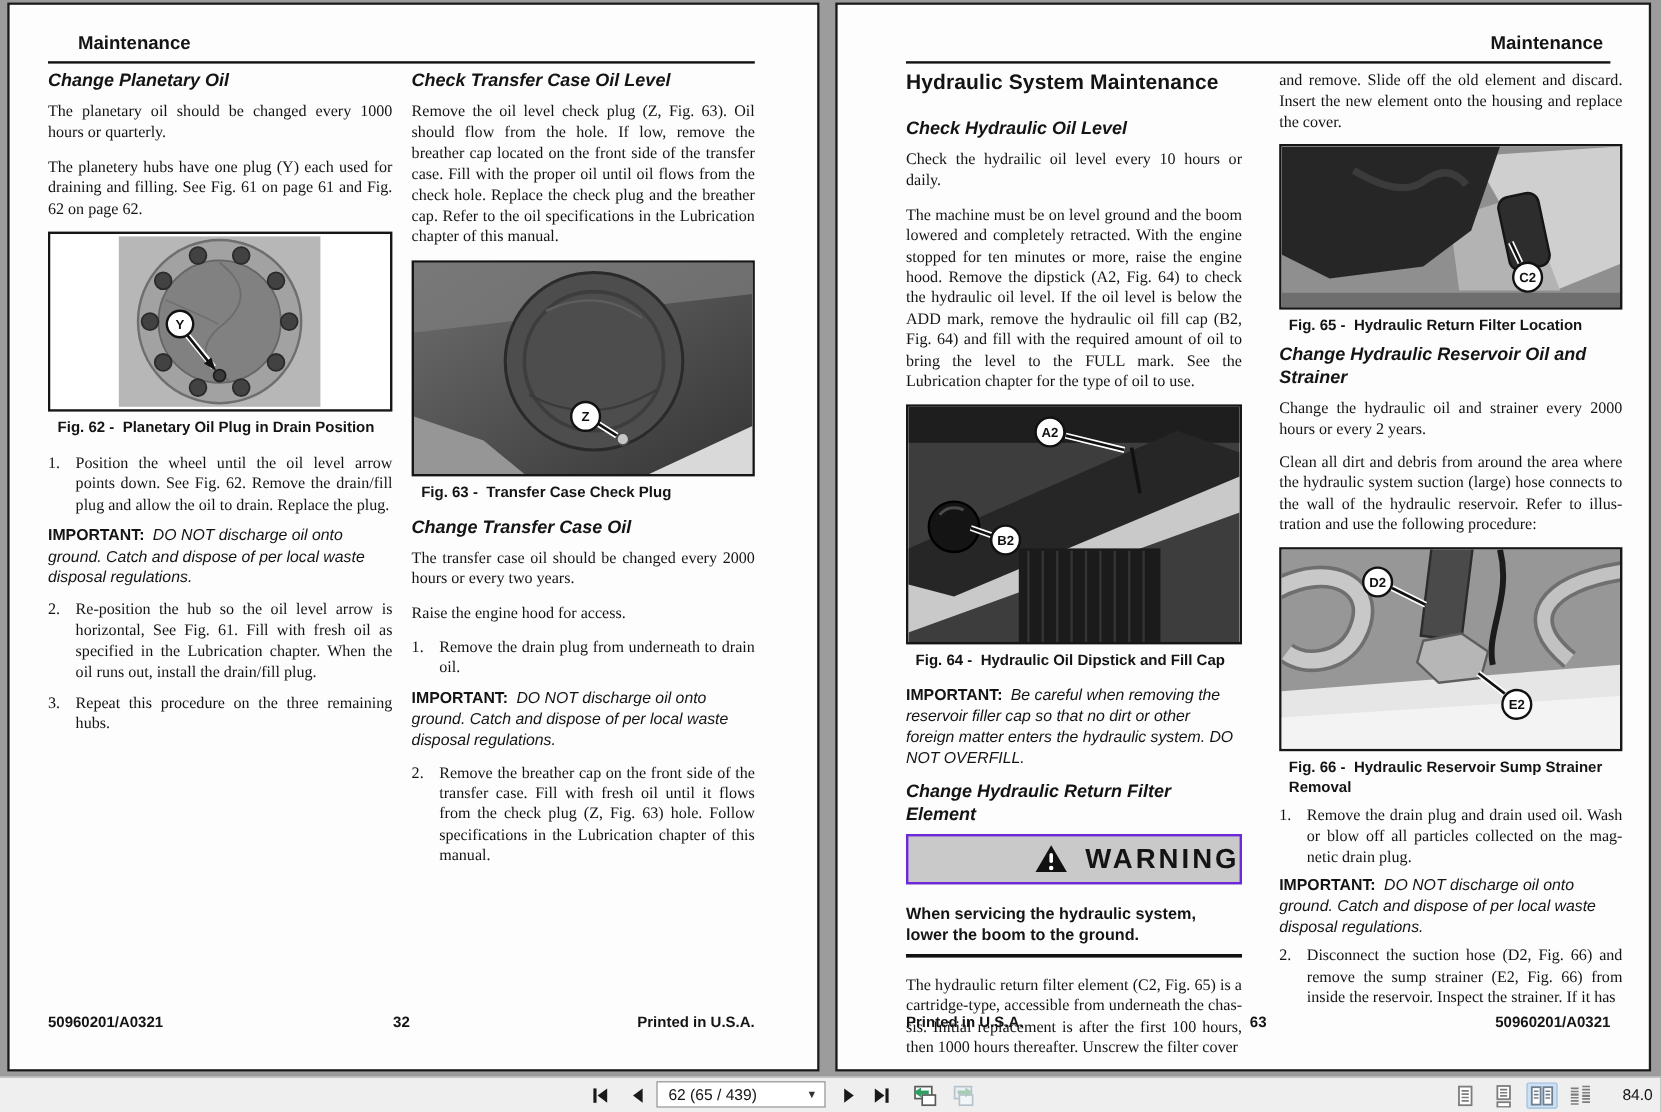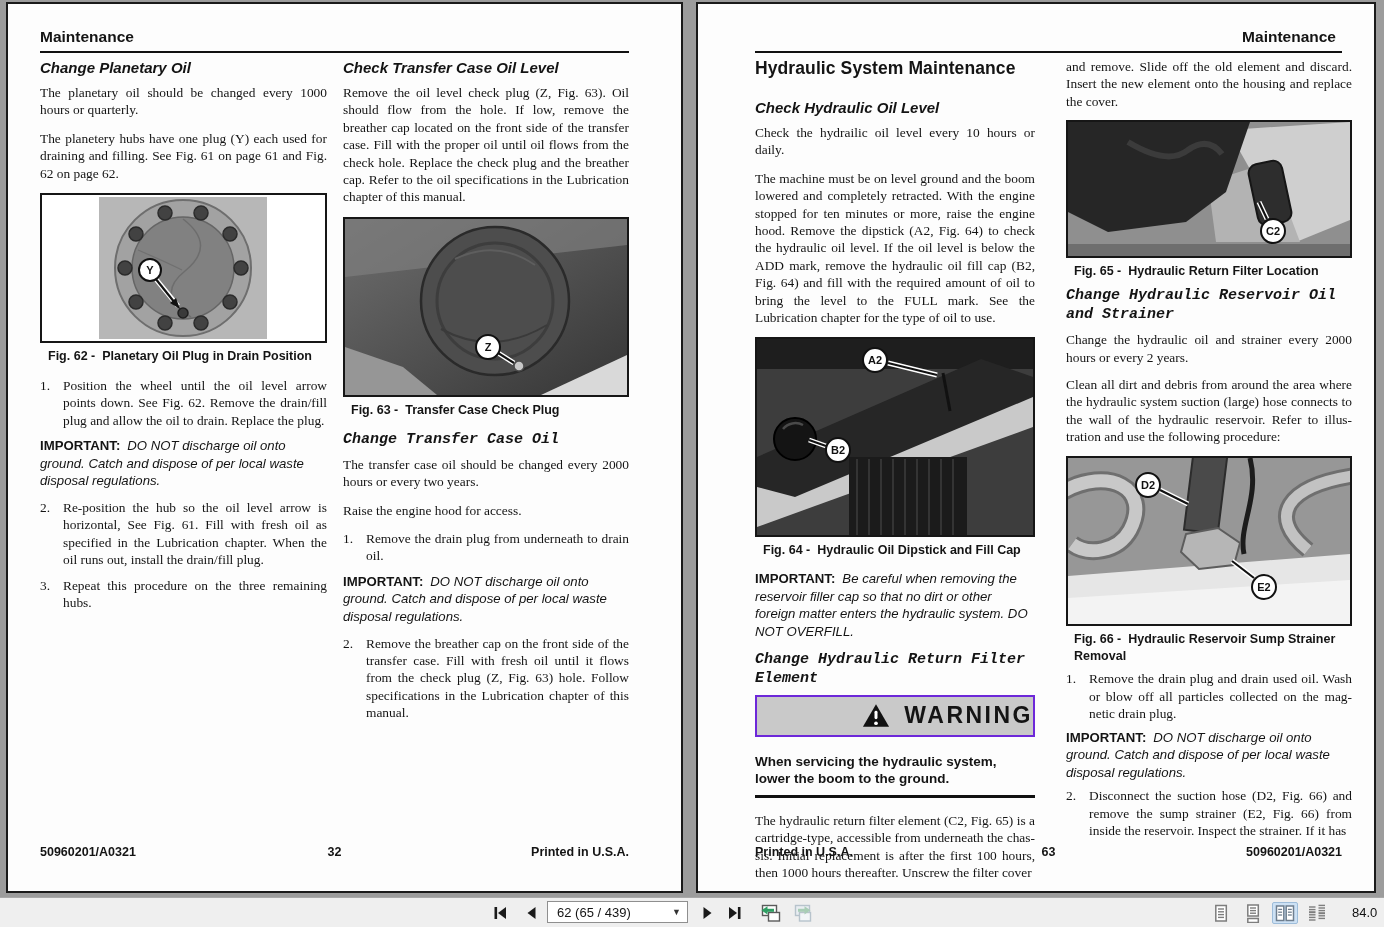--- a/index.html
+++ b/index.html
@@ -2,33 +2,33 @@
 <html><head>
 <meta charset="utf-8">
 <style>
   html,body{margin:0;padding:0;background:#9c9c9c;}
   #viewer{position:relative;width:1384px;height:927px;background:#9c9c9c;overflow:hidden;
           font-family:"Liberation Sans",sans-serif;color:#141414;}
   
   .page{position:absolute;top:2px;height:891px;background:#fdfdfd;border:2px solid #1a1a1a;box-sizing:border-box;}
   #page-left{left:6px;width:677px;}
   #page-right{left:696px;width:680px;}
-  .page-header{position:absolute;top:24px;font:700 15.5px "Liberation Sans",sans-serif;}
+  .page-header{position:absolute;top:24px;font:700 15.5px "Liberation Sans",sans-serif;margin-left:25px;}
   .ph-left{left:32px;}
   .ph-right{right:38px;}
   .header-rule{position:absolute;top:47px;height:2px;background:#111;}
   
   .col{position:absolute;top:54px;}
   #lp-col1{left:32px;width:287px;}
   #lp-col2{left:335px;width:286px;}
   #rp-col1{left:57px;width:280px;}
   #rp-col2{left:368px;width:286px;}
   .doc-h1{font:700 17.5px/1.25 "Liberation Sans",sans-serif;margin:0 0 18px;letter-spacing:.1px;}
   .doc-h2{font:italic 700 15px/1.27 "Liberation Sans",sans-serif;margin:0 0 7px;}
-  .mt{margin-top:0;font-family:Liberation Mono, monospace;}
+  .mt{margin-top:0;}
   p.body{font:13.4px/17.4px "Liberation Serif",serif;margin:0 0 11px;text-align:justify;}
   .figure{border:2px solid #161616;margin:3px 0 5px;background:#fff;line-height:0;}
   .figure svg{display:block;}
   .caption{font:700 12.5px/1.35 "Liberation Sans",sans-serif;margin:1px 0 11px;padding-left:8px;}
   .cap-text{margin-left:7px;}
   .list-item{display:flex;margin:0 0 8px;font:13.4px/17.4px "Liberation Serif",serif;}
   .li-num{width:23px;flex:none;}
   .li-text{flex:1;text-align:justify;}
   .important{font:italic 13.2px/17.6px "Liberation Sans",sans-serif;margin:2px 0 9px;}
   .imp-label{font-style:normal;font-weight:700;}

